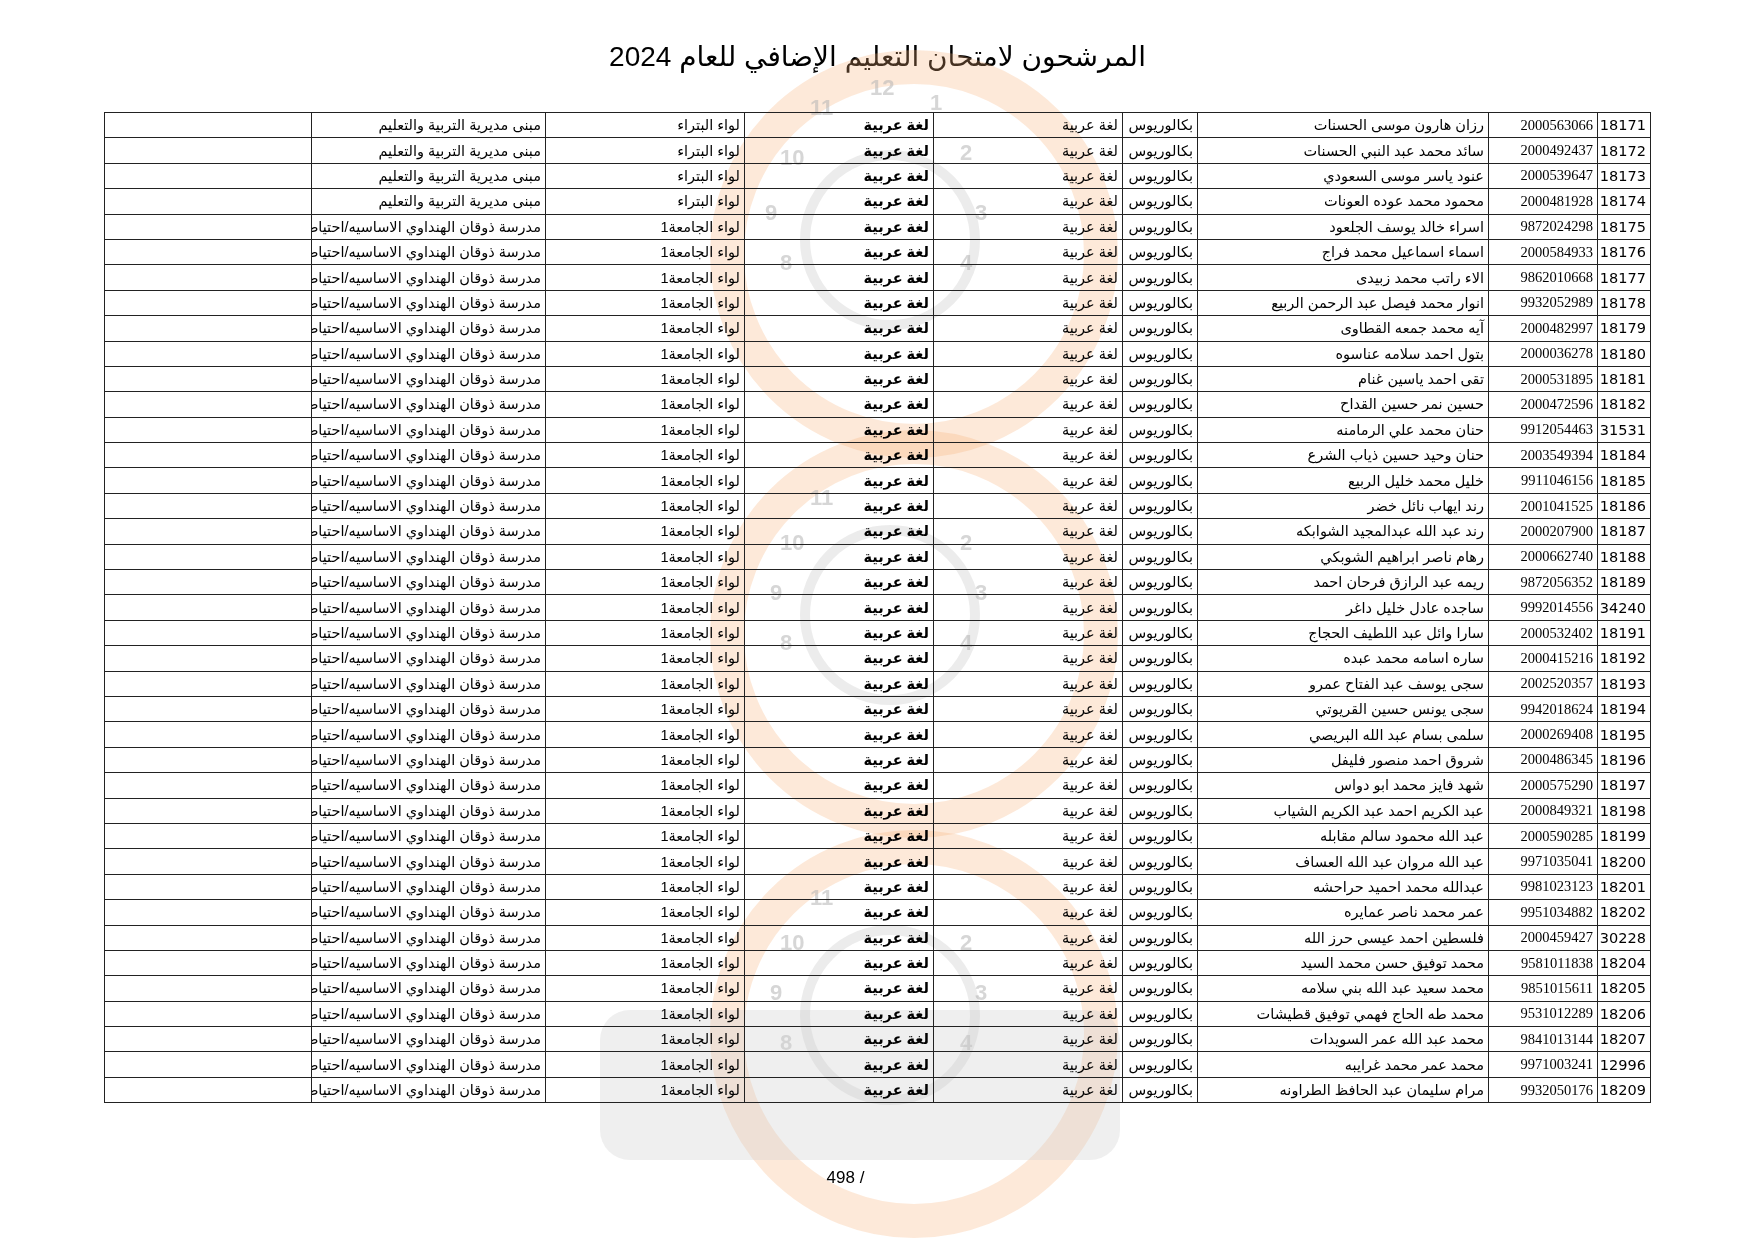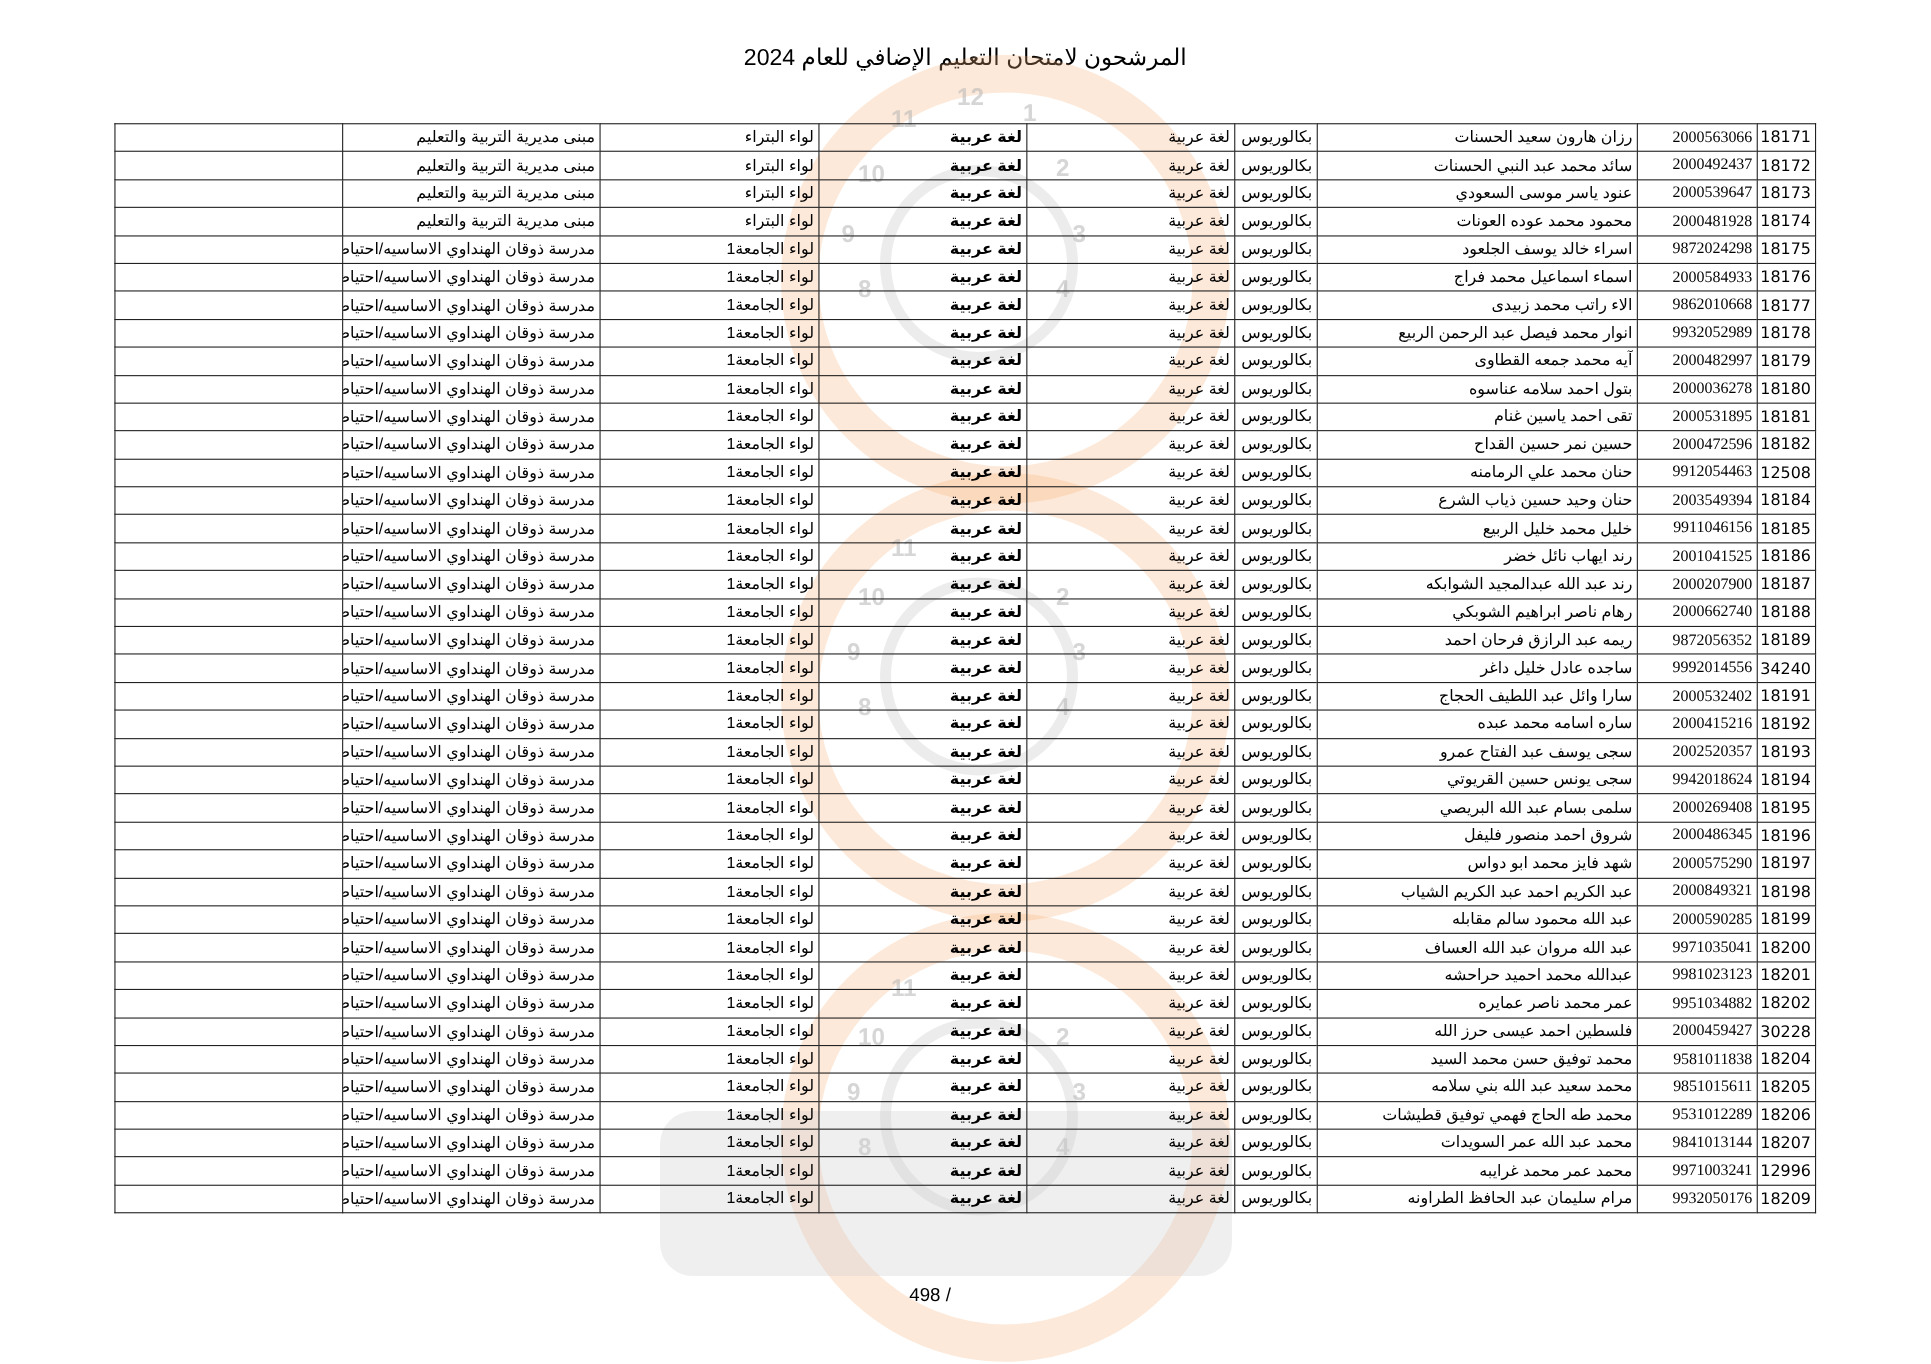--- a/index.html
+++ b/index.html
@@ -1,19 +1,19 @@
 <!DOCTYPE html>
 <html><head>
 <meta charset="utf-8">
 <style>
   html, body { margin: 0; padding: 0; background: #ffffff; }
   body { width: 1755px; height: 1240px; position: relative; overflow: hidden;
          font-family: "Liberation Sans", "DejaVu Sans", sans-serif; color: #000; }
   .title { position: absolute; top: 40px; left: 0; width: 1755px; text-align: center;
-           font-size: 21px; direction: rtl; }
+           font-size: 28px; direction: rtl; }
   .watermark { position: absolute; pointer-events: none; z-index: 0; }
   .wm-ring { position: absolute; border-radius: 50%; border: 34px solid rgba(247,176,120,0.28); }
   .wm-inner { position: absolute; border-radius: 50%; border: 10px solid rgba(200,200,200,0.35); }
   .wm-block { position: absolute; background: rgba(210,210,210,0.35); }
   .wm-num { position: absolute; color: rgba(180,180,180,0.55); font-size: 22px; font-weight: bold; }
   table.grid { position: absolute; top: 112px; left: 104px; width: 1547px;
                border-collapse: collapse; direction: rtl; z-index: 1; table-layout: fixed; }
   table.grid td { border: 1.5px solid #222; height: 24.4px; padding: 0 4px; font-size: 14.5px;
                   white-space: nowrap; overflow: hidden; background: transparent; }
   td.c-seq { width: 44px; text-align: right; font-family: "DejaVu Sans", sans-serif; font-size: 14px; }
@@ -67,21 +67,21 @@
   <div class="wm-num" style="left:285px; top:150px;">3</div>
   <div class="wm-num" style="left:270px; top:200px;">4</div>
   <div class="wm-block" style="left:-90px; top:180px; width:520px; height:150px; border-radius:30px;"></div>
 </div>
 
 <table class="grid">
   <tbody id="tbody">
       <tr>
         <td class="c-seq">18171</td>
         <td class="c-id">2000563066</td>
-        <td class="c-name">رزان هارون سعيد الحسنات</td>
+        <td class="c-name">رزان هارون موسى الحسنات</td>
         <td class="c-deg">بكالوريوس</td>
         <td class="c-spec">لغة عربية</td>
         <td class="c-subj">لغة عربية</td>
         <td class="c-dist">لواء البتراء</td>
         <td class="c-center">مبنى مديرية التربية والتعليم</td>
         <td class="c-blank"></td>
       </tr>
       <tr>
         <td class="c-seq">18172</td>
         <td class="c-id">2000492437</td>
@@ -197,21 +197,21 @@
         <td class="c-id">2000472596</td>
         <td class="c-name">حسين نمر حسين القداح</td>
         <td class="c-deg">بكالوريوس</td>
         <td class="c-spec">لغة عربية</td>
         <td class="c-subj">لغة عربية</td>
         <td class="c-dist">لواء الجامعة1</td>
         <td class="c-center">مدرسة ذوقان  الهنداوي الاساسيه/احتياط</td>
         <td class="c-blank"></td>
       </tr>
       <tr>
-        <td class="c-seq">12508</td>
+        <td class="c-seq">31531</td>
         <td class="c-id">9912054463</td>
         <td class="c-name">حنان محمد علي الرمامنه</td>
         <td class="c-deg">بكالوريوس</td>
         <td class="c-spec">لغة عربية</td>
         <td class="c-subj">لغة عربية</td>
         <td class="c-dist">لواء الجامعة1</td>
         <td class="c-center">مدرسة ذوقان  الهنداوي الاساسيه/احتياط</td>
         <td class="c-blank"></td>
       </tr>
       <tr>

